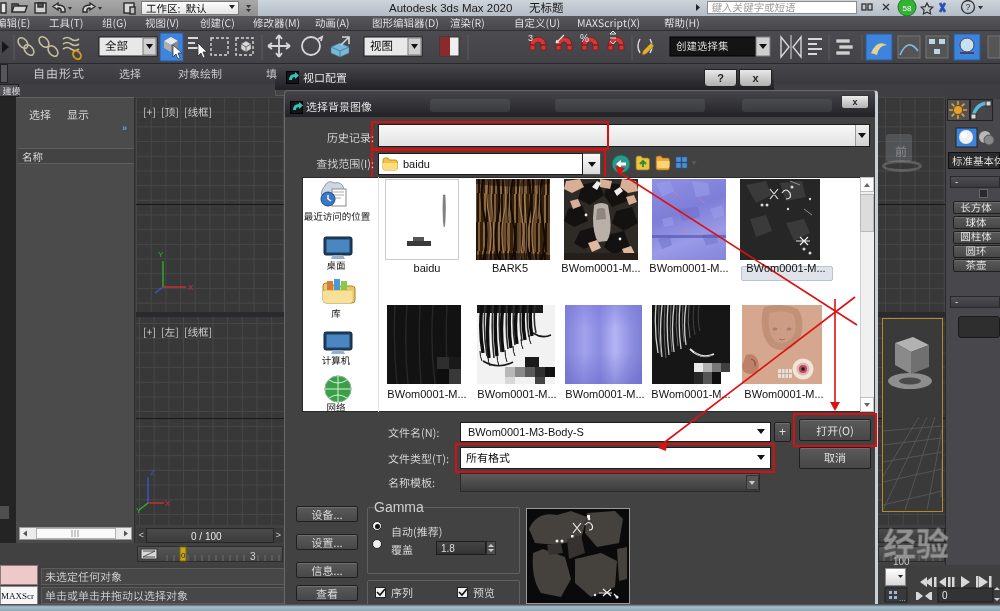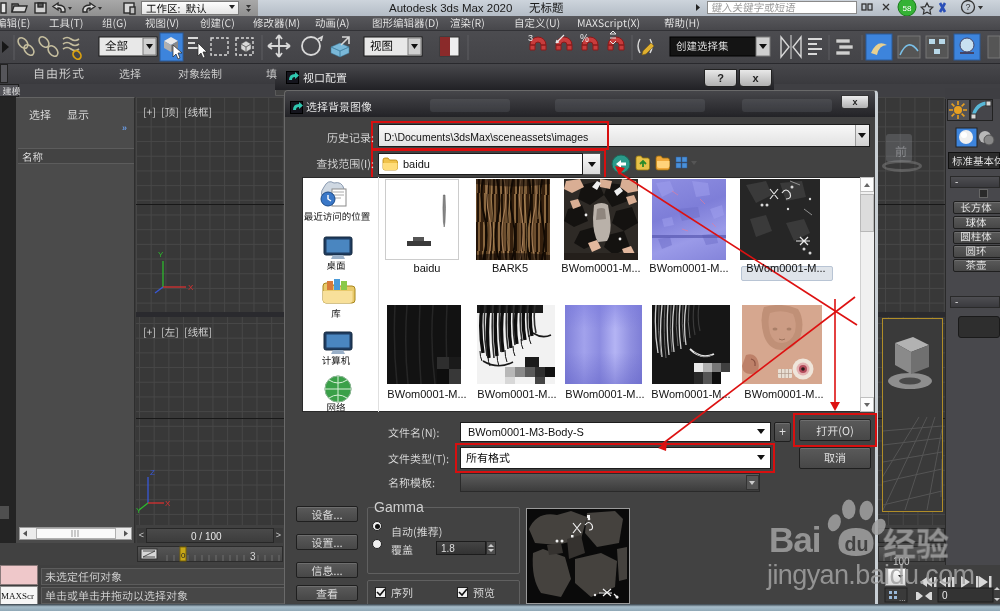--- a/index.html
+++ b/index.html
@@ -621,37 +621,22 @@
   <path d="M835 299 L835 403"></path>
  </g>
  <g fill="#dd1111">
   <path d="M615 166 l10 2 -6 7 z"></path>
   <path d="M658 448 l9 -6 -1 9 z"></path>
   <path d="M830 402 l10 0 -5 9 z"></path>
  </g>
 </svg>
 
 <div class="abs" style="left:0;top:604px;width:1000px;height:7px;background:linear-gradient(#364048,#a6bcc9 40%,#8fa8b6)"></div>
-<div class="abs" style="left:766px;top:496px;width:234px;height:110px;opacity:.85">
- <div class="abs" style="left:3px;top:24px;font-family:'Liberation Sans',sans-serif;font-weight:bold;font-size:35px;color:#a2a2a2;letter-spacing:-1px">Bai</div>
- <svg class="abs" style="left:58px;top:2px" width="64" height="64" viewBox="0 0 62 62">
-  <g fill="#a2a2a2">
-   <ellipse cx="10" cy="24" rx="6" ry="8.5" transform="rotate(20 10 24)"></ellipse>
-   <ellipse cx="24" cy="11" rx="6.5" ry="9.5"></ellipse>
-   <ellipse cx="41" cy="12" rx="6.5" ry="9.5" transform="rotate(8 41 12)"></ellipse>
-   <ellipse cx="53" cy="28" rx="6" ry="8.5" transform="rotate(32 53 28)"></ellipse>
-   <path d="M14 44 q0 -15 17 -15 q17 0 17 15 q0 9 -8 11 q-5 1.2 -9 1.2 q-4 0 -9 -1.2 q-8 -2 -8 -11z"></path>
-  </g>
-  <text x="31.5" y="51" font-size="19" font-weight="bold" fill="#424242" text-anchor="middle" font-family="Liberation Sans">du</text>
- </svg>
- <div class="abs" style="left:1px;top:64px;font-size:27px;color:#a2a2a2;font-family:'Liberation Sans',sans-serif;letter-spacing:-.6px">jingyan.baidu.com</div>
-</div>
 
 <div class="abs" style="left:389px;top:2px;font-size:11.5px;color:#1a1a1a;font-family:'Liberation Sans',sans-serif;white-space:nowrap;">Autodesk 3ds Max  2020</div>
-<div class="abs" style="left:384px;top:130.5px;font-size:10.5px;color:#111;font-family:'Liberation Sans',sans-serif;white-space:nowrap;">D:\Documents\3dsMax\sceneassets\images</div>
 <div class="abs" style="left:403px;top:158px;font-size:11px;color:#111;font-family:'Liberation Sans',sans-serif;white-space:nowrap;">baidu</div>
 <div class="abs" style="left:427px;top:262px;font-size:11px;color:#111;font-family:'Liberation Sans',sans-serif;white-space:nowrap;transform:translateX(-50%);">baidu</div>
 <div class="abs" style="left:510px;top:262px;font-size:11px;color:#111;font-family:'Liberation Sans',sans-serif;white-space:nowrap;transform:translateX(-50%);">BARK5</div>
 <div class="abs" style="left:601px;top:262px;font-size:11px;color:#111;font-family:'Liberation Sans',sans-serif;white-space:nowrap;transform:translateX(-50%);">BWom0001-M...</div>
 <div class="abs" style="left:689px;top:262px;font-size:11px;color:#111;font-family:'Liberation Sans',sans-serif;white-space:nowrap;transform:translateX(-50%);">BWom0001-M...</div>
 <div class="abs" style="left:786px;top:262px;font-size:11px;color:#111;font-family:'Liberation Sans',sans-serif;white-space:nowrap;transform:translateX(-50%);">BWom0001-M...</div>
 <div class="abs" style="left:427px;top:388px;font-size:11px;color:#111;font-family:'Liberation Sans',sans-serif;white-space:nowrap;transform:translateX(-50%);">BWom0001-M...</div>
 <div class="abs" style="left:517px;top:388px;font-size:11px;color:#111;font-family:'Liberation Sans',sans-serif;white-space:nowrap;transform:translateX(-50%);">BWom0001-M...</div>
 <div class="abs" style="left:605px;top:388px;font-size:11px;color:#111;font-family:'Liberation Sans',sans-serif;white-space:nowrap;transform:translateX(-50%);">BWom0001-M...</div>
 <div class="abs" style="left:691px;top:388px;font-size:11px;color:#111;font-family:'Liberation Sans',sans-serif;white-space:nowrap;transform:translateX(-50%);">BWom0001-M...</div>

